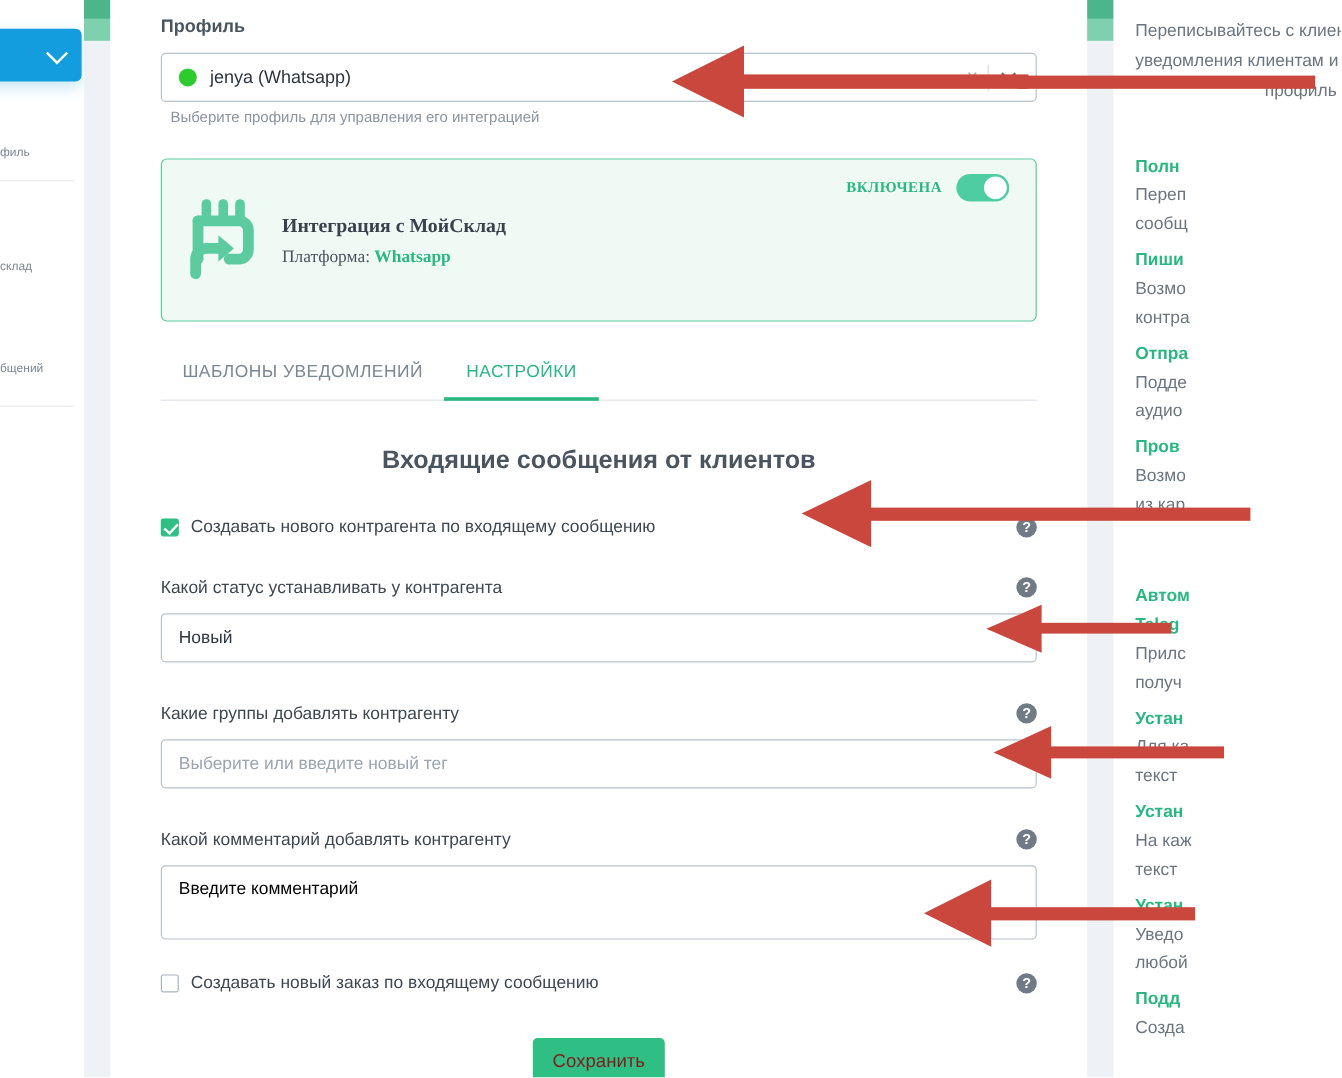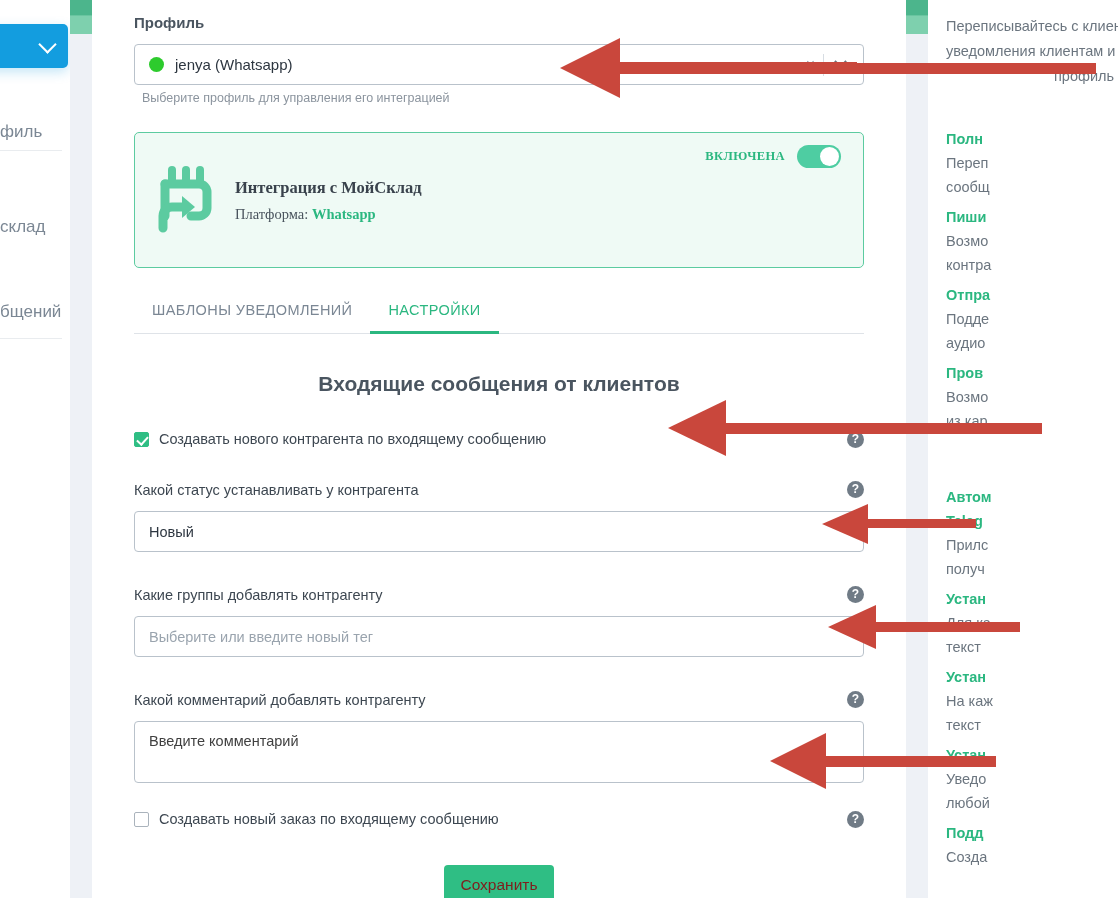--- a/index.html
+++ b/index.html
@@ -40,21 +40,21 @@
     right: 14px; top: 14px;
     width: 13px; height: 13px;
     border-right: 2.6px solid #ffffff;
     border-bottom: 2.6px solid #ffffff;
     transform: rotate(45deg);
   }
   .left-row {
     position: absolute;
     left: 0;
     width: 70px;
-    font-size: 17px;
+    font-size: 10px;
     color: #7b8794;
     white-space: nowrap;
     overflow: hidden;
     direction: rtl;
     text-align: left;
   }
   .left-row span { direction: ltr; unicode-bidi: bidi-override; }
   .left-rule {
     position: absolute;
     left: 0; width: 62px;
@@ -287,21 +287,21 @@
     background: #fff;
   }
   .text-input.placeholder { color: #9aa4ae; }
   .textarea {
     margin-top: 13px;
     height: 62px;
     border: 1px solid #b9c2cb;
     border-radius: 4px;
     padding: 11px 14px;
     font-size: 14.5px;
-    color: #404040;
+    color: #000000;
     background: #fff;
   }
 
   .save-wrap { text-align: center; margin-top: 38px; }
   .save-btn {
     display: inline-block;
     background: #2fbe84;
     color: #7f1d1d;
     font-size: 15.5px;
     border: none;

